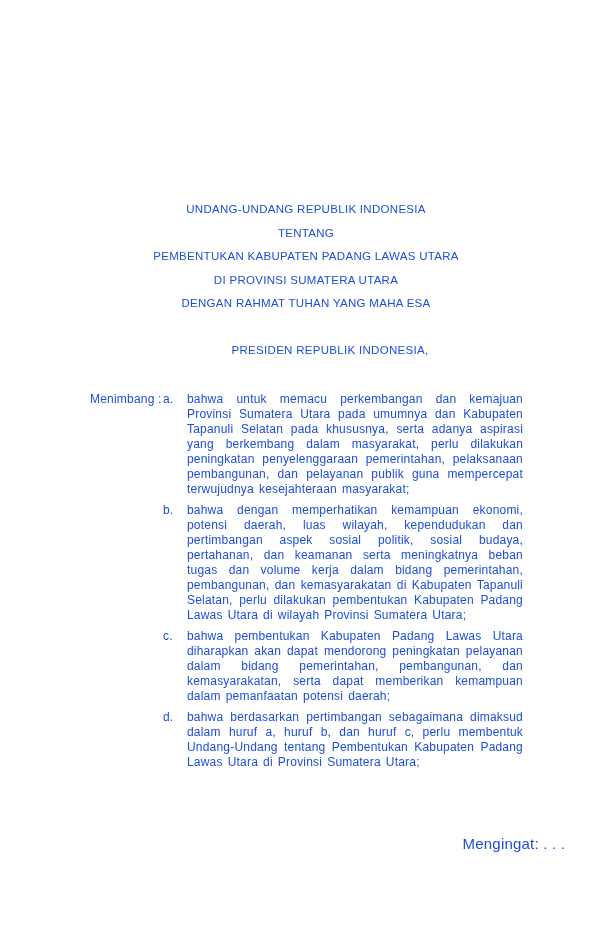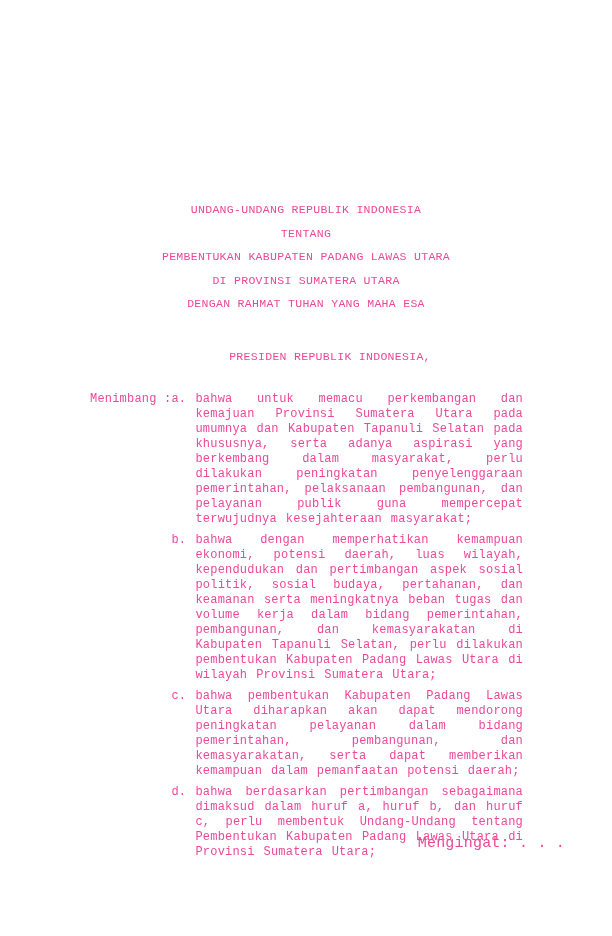--- a/index.html
+++ b/index.html
@@ -5,40 +5,40 @@
   html, body {
     margin: 0;
     padding: 0;
     background: #ffffff;
   }
   .page {
     position: relative;
     width: 612px;
     height: 936px;
     background: #ffffff;
-    font-family: Liberation Mono, monospace;
-    color: #ec4899;
+    font-family: Liberation Sans, sans-serif;
+    color: #1d4ed8;
     overflow: hidden;
   }
   .doc-header {
     position: absolute;
     top: 198px;
     left: 0;
     right: 0;
     text-align: center;
     font-size: 11.5px;
     letter-spacing: 0.3px;
   }
   .t-line {
     line-height: 23.5px;
   }
   .invocation {
   }
   .authority {
-    margin-top: 29px;
+    margin-top: 23px;
     padding-left: 48px;
   }
   .considerations {
     position: absolute;
     top: 392px;
     left: 90px;
     width: 433px;
     display: flex;
     font-size: 12px;
     line-height: 15px;

